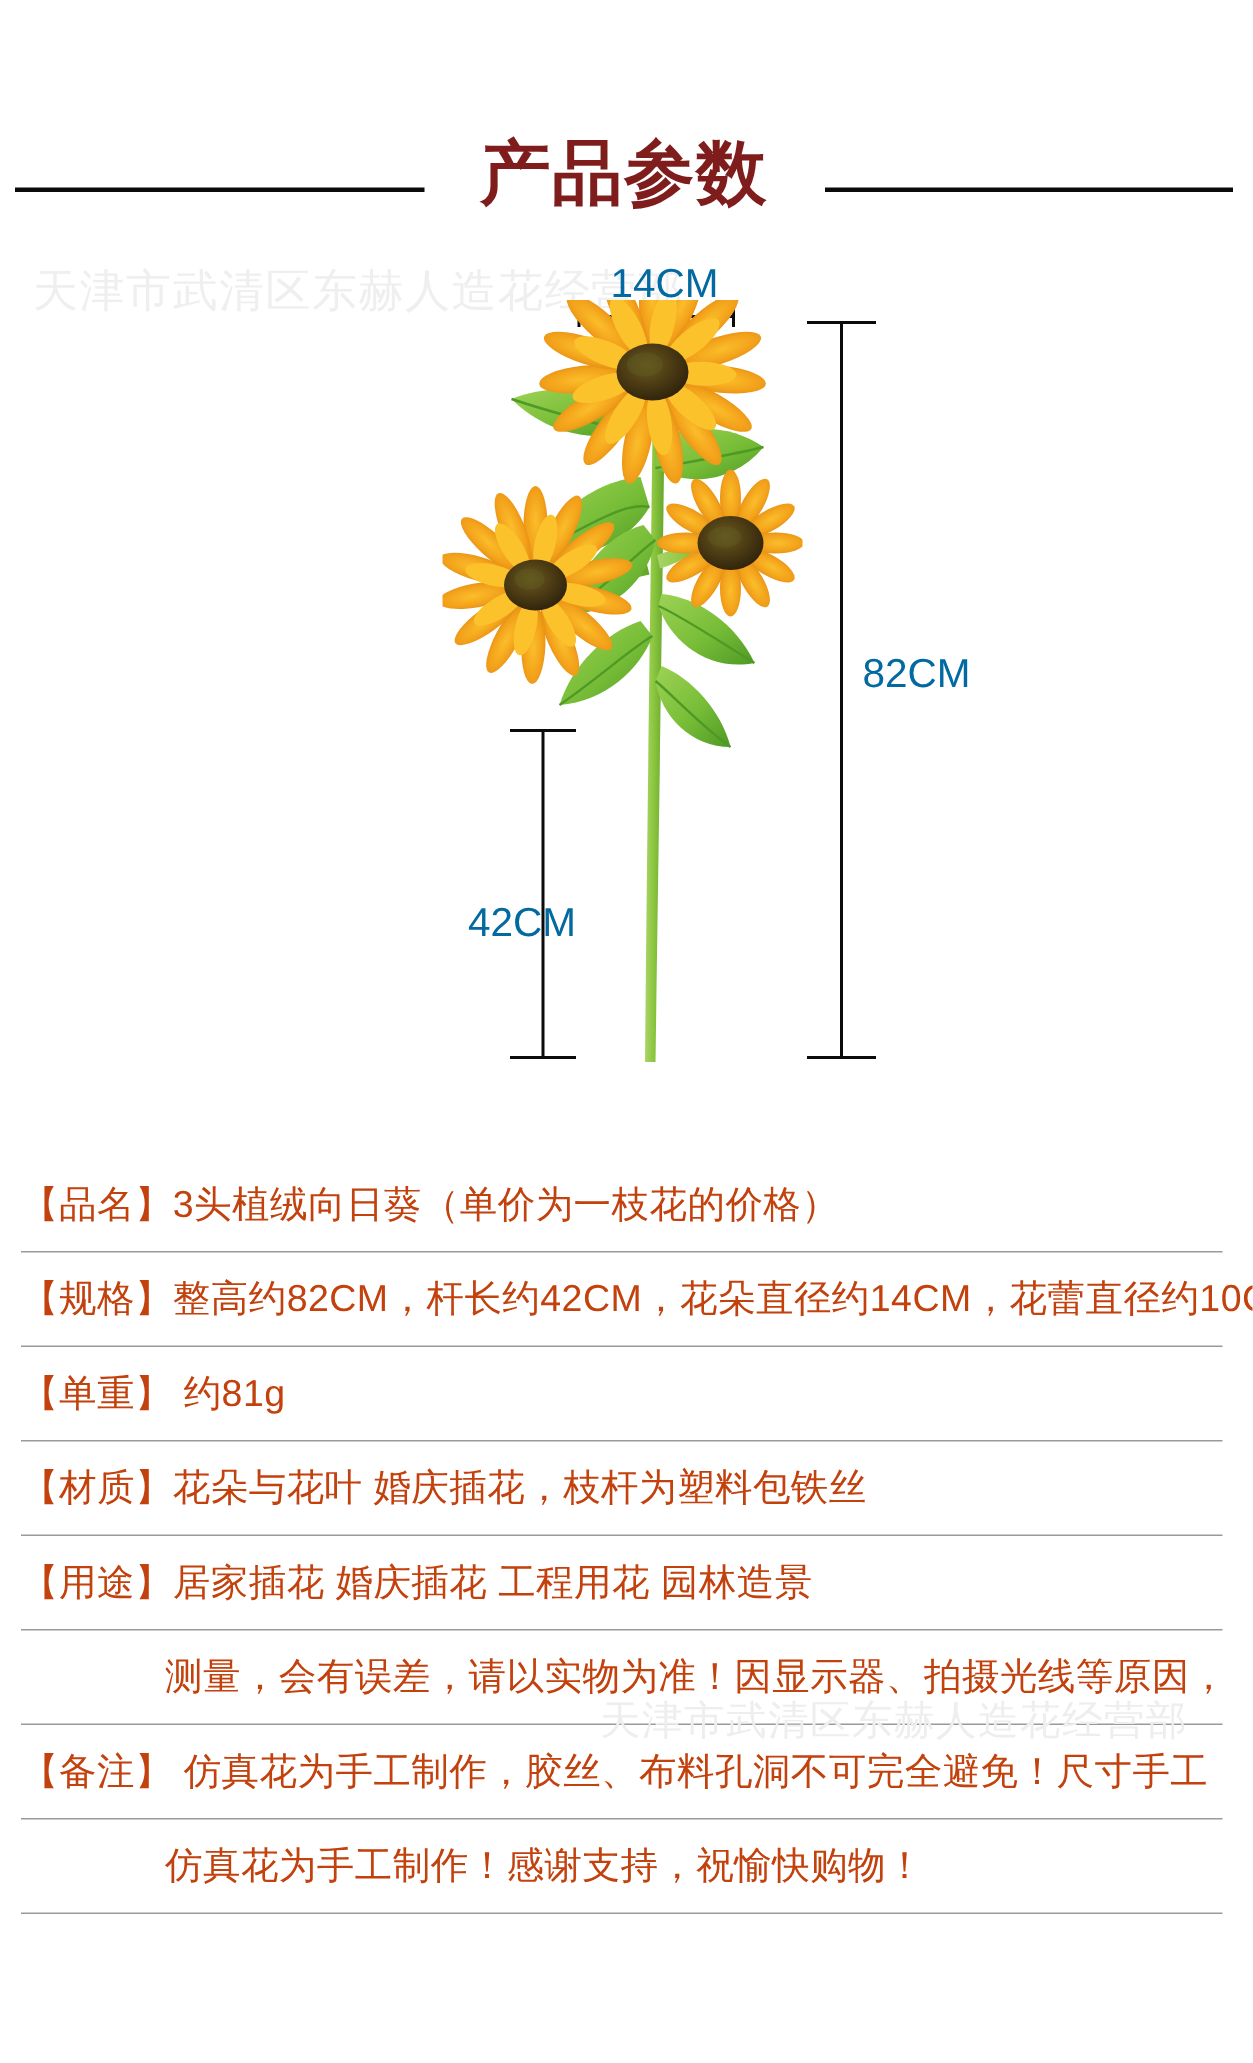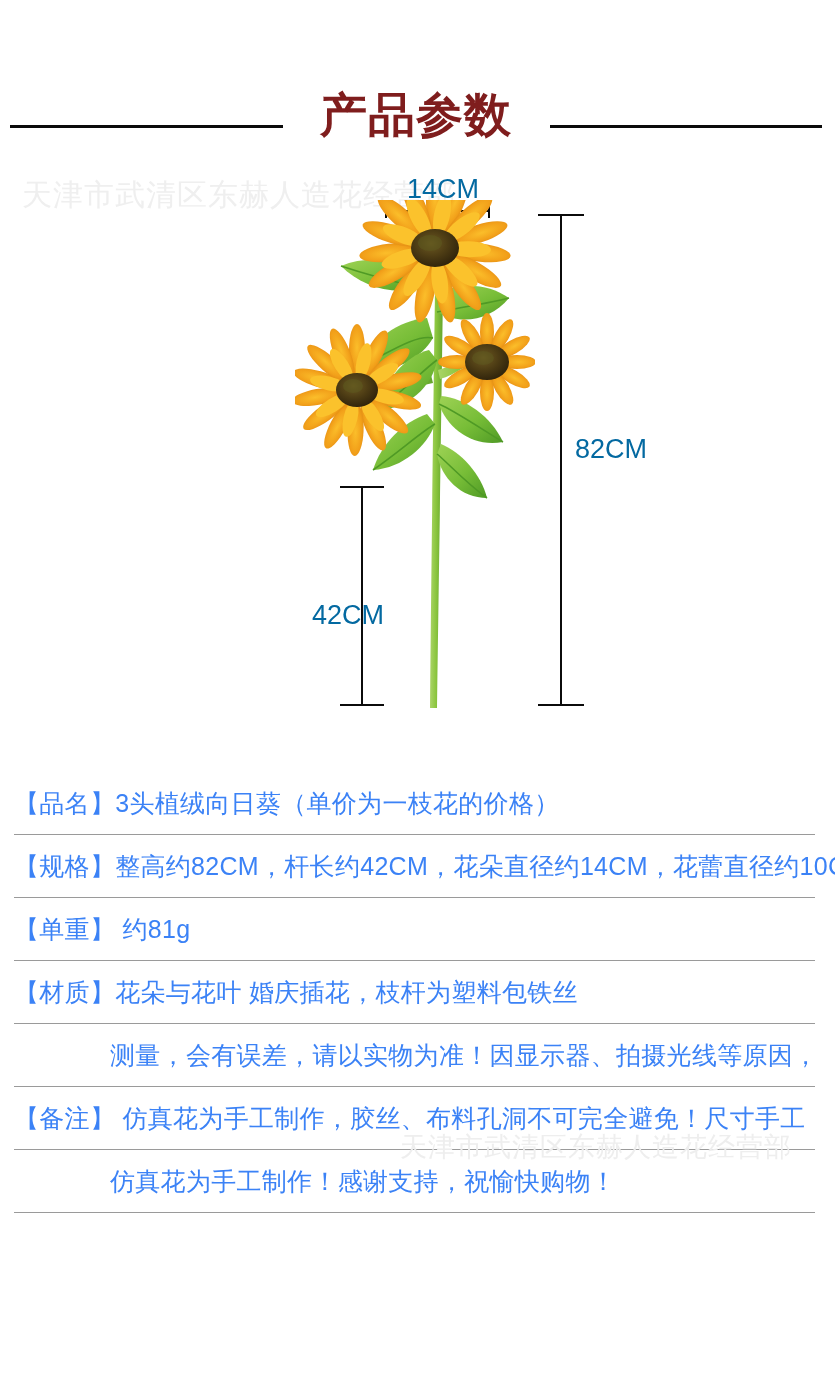--- a/index.html
+++ b/index.html
@@ -174,21 +174,21 @@
   }
   .spec-row {
     position: relative;
     border-bottom: 1px solid #9a9a9a;
     padding: 0;
   }
   .spec-line {
     font-size: 25px;
     line-height: 62px;
     height: 62px;
-    color: #3b82f6;
+    color: #c2410c;
     white-space: nowrap;
     letter-spacing: 0.3px;
   }
   .spec-line .spec-key { font-weight: 400; }
   .spec-line.indented { padding-left: 96px; }
 </style>
 </head>
 <body>
 
 <div id="title-block">
@@ -373,20 +373,25 @@
       <span class="spec-key">【单重】</span><span> 约81g</span>
     </div>
   </div>
 
   <div class="spec-row">
     <div class="spec-line">
       <span class="spec-key">【材质】</span><span>花朵与花叶 婚庆插花，枝杆为塑料包铁丝</span>
     </div>
   </div>
 
+  <div class="spec-row">
+    <div class="spec-line">
+      <span class="spec-key">【用途】</span><span>居家插花 婚庆插花 工程用花 园林造景</span>
+    </div>
+  </div>
 
   <div class="spec-row">
     <div class="spec-line indented">测量，会有误差，请以实物为准！因显示器、拍摄光线等原因，</div>
   </div>
 
   <div class="spec-row">
     <div class="spec-line">
       <span class="spec-key">【备注】</span><span> 仿真花为手工制作，胶丝、布料孔洞不可完全避免！尺寸手工</span>
     </div>
   </div>

